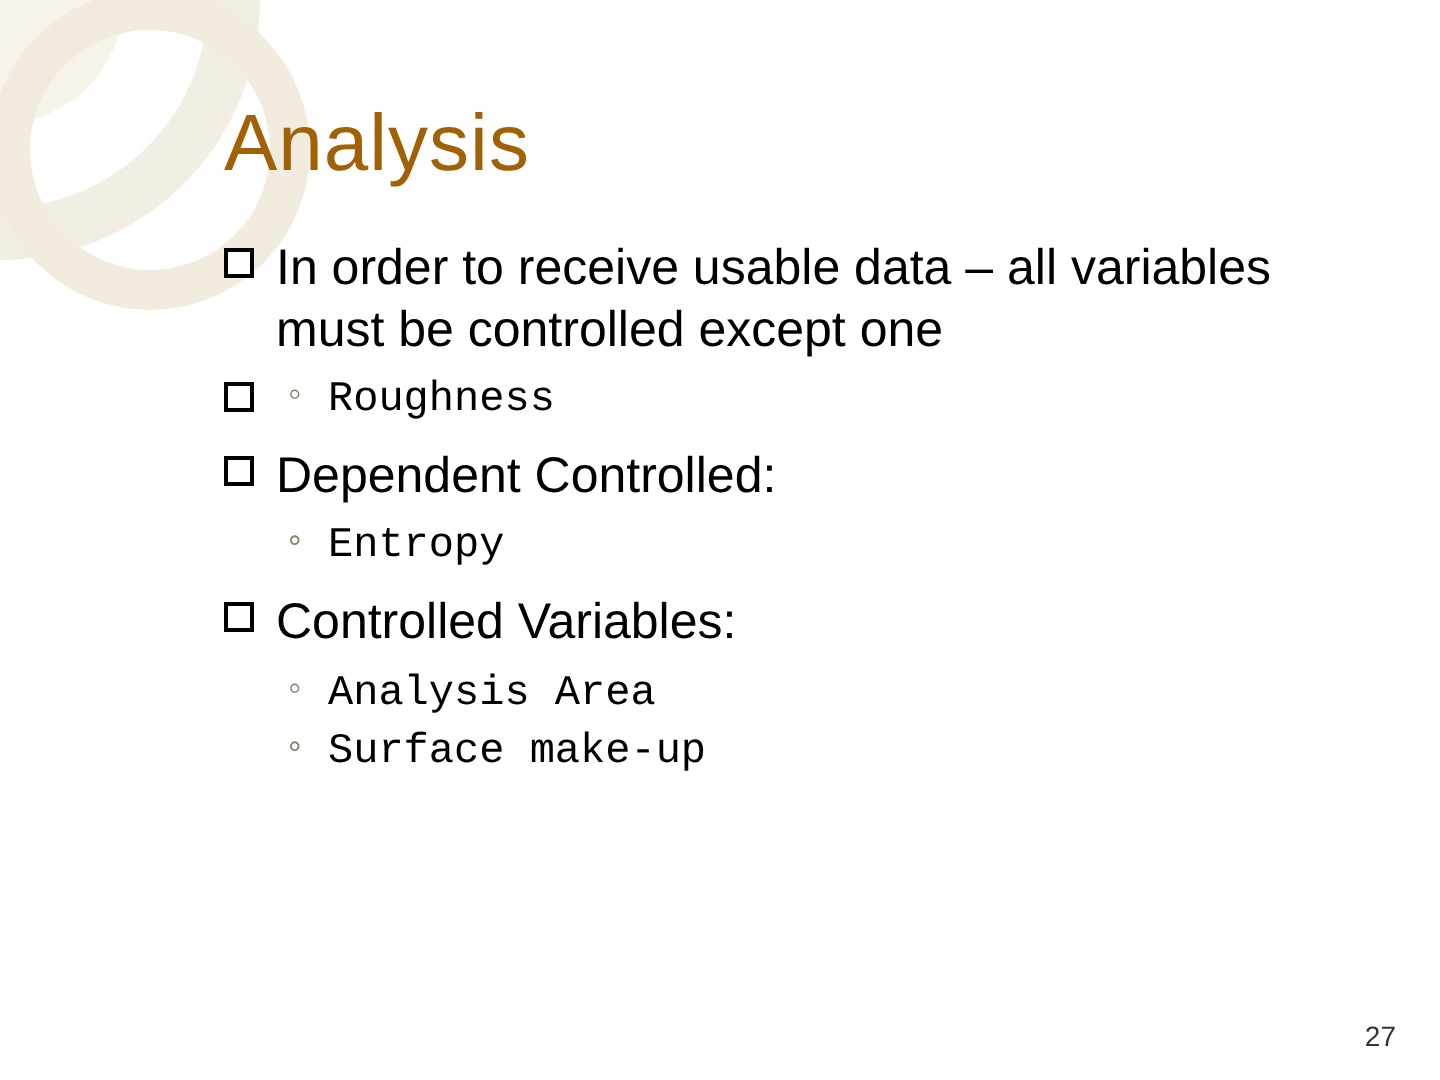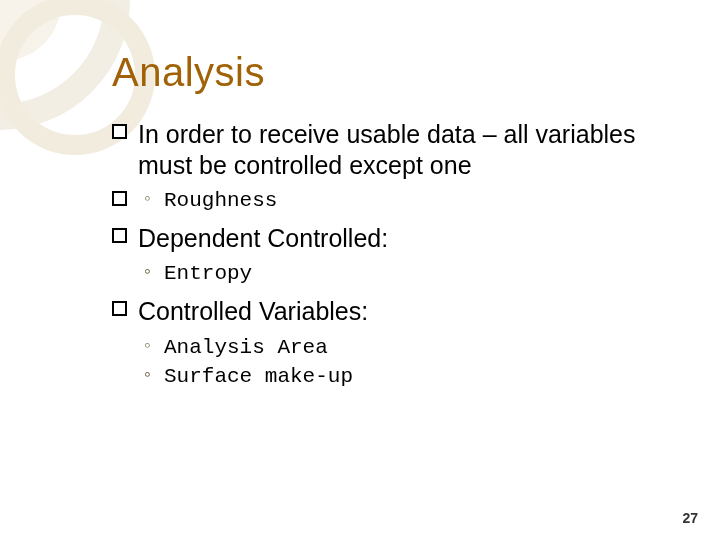--- a/index.html
+++ b/index.html
@@ -84,21 +84,20 @@
     top: 0;
     font-size: 19px;
   }
   .b2 .txt { color: #000; font-family: Liberation Mono, monospace; }
   .pageno {
     position: absolute;
     bottom: 14px;
     right: 22px;
     font-size: 14px;
     color: #333;
-    font-weight: bold;
   }
 </style>
 </head>
 <body>
 
 <div class="decor">
   <div class="ring r1"></div>
   <div class="ring r2"></div>
 </div>
 

